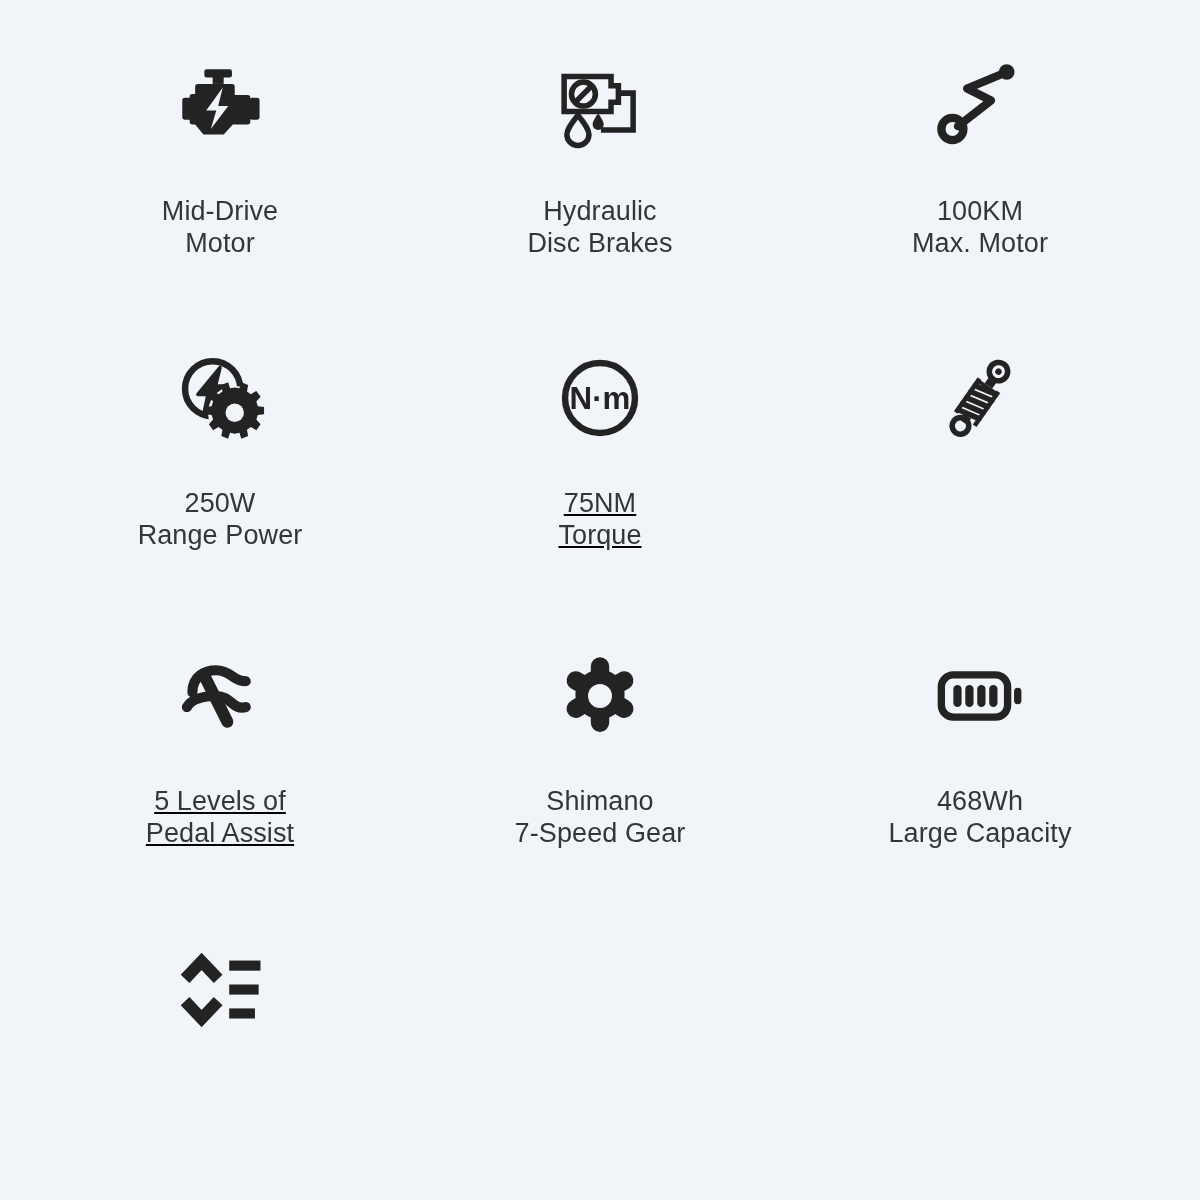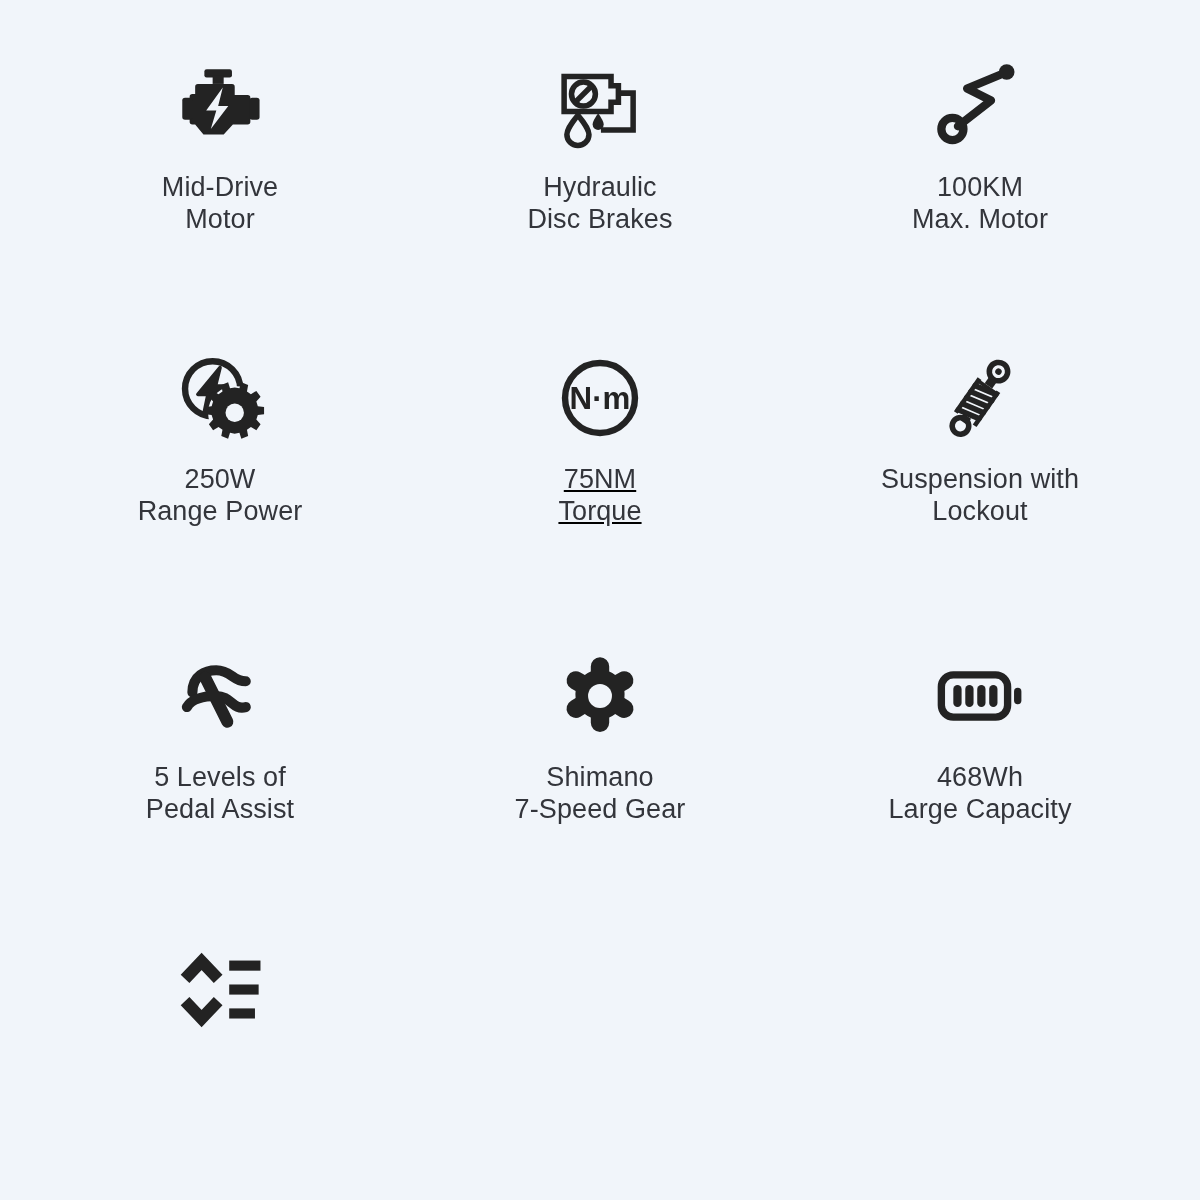--- a/index.html
+++ b/index.html
@@ -24,20 +24,21 @@
     padding: 0 30px;
     align-items: start;
   }
 
   .feature-cell {
     display: flex;
     flex-direction: column;
     align-items: center;
     justify-content: space-between;
     padding-top: 58px;
+    gap: 24px;
   }
 
   .icon-box {
     width: 96px;
     height: 96px;
     display: flex;
     align-items: center;
     justify-content: center;
   }
 
@@ -179,27 +180,23 @@
           </g>
 
           <rect x="35" y="33" width="5" height="45" fill="#232323"></rect>
           <rect x="60" y="33" width="5" height="45" fill="#232323"></rect>
 
           <rect x="45" y="74" width="10" height="8" fill="#232323"></rect>
           <circle cx="50" cy="87" r="9" stroke="#232323" stroke-width="6" fill="none"></circle>
         </g>
       </svg>
     </div>
-    <div class="feature-label">
-      <span class="line">Suspension with</span>
-      <span class="line">Lockout</span>
-    </div>
-  </div>
-
-  <div class="feature-cell r3c1" style="padding-top:48px;">
+  </div>
+
+  <div class="feature-cell r3c1" style="padding-top:48px;text-decoration:underline;">
     <div class="icon-box">
       <svg width="92" height="92" viewBox="0 0 100 100" fill="none" xmlns="http://www.w3.org/2000/svg">
 
         <path d="M20 46 C20 28 34 22 46 22 C62 22 64 34 78 34" stroke="#232323" stroke-width="11" stroke-linecap="round" fill="none"></path>
 
         <path d="M14 62 C20 52 34 50 46 50 C62 50 64 66 78 62" stroke="#232323" stroke-width="11" stroke-linecap="round" fill="none"></path>
 
         <path d="M34 30 L58 78" stroke="#232323" stroke-width="13" stroke-linecap="round"></path>
       </svg>
     </div>

